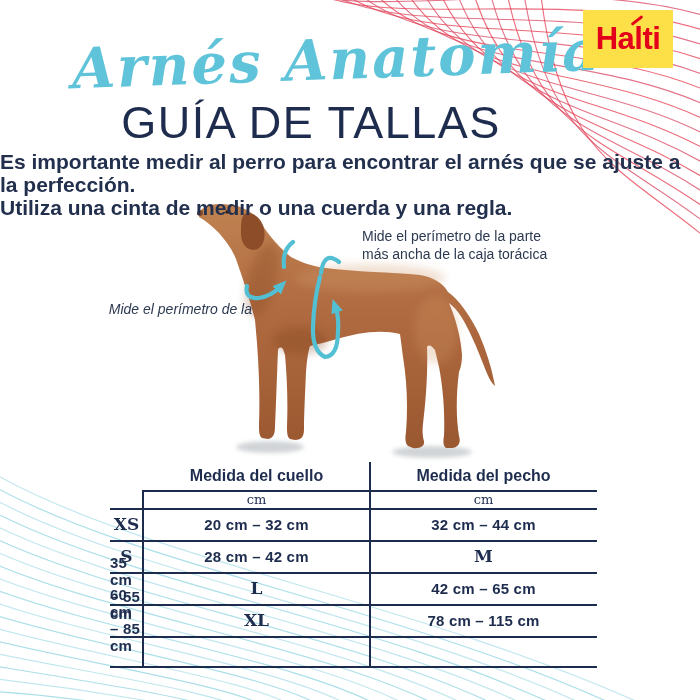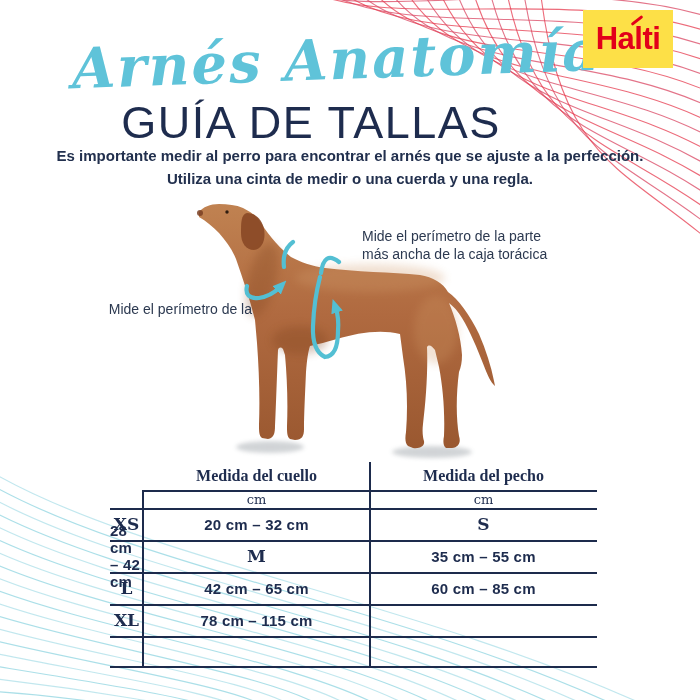--- a/index.html
+++ b/index.html
@@ -19,31 +19,31 @@
     font-family:"DejaVu Serif",cursive;font-style:italic;font-weight:bold;
     font-size:56px;color:#5fc3d9;letter-spacing:2px;transform:rotate(-2deg);
     z-index:2;
   }
   .main-title{
     left:0;top:97px;width:622px;text-align:center;
     font-size:45px;font-weight:500;color:#1e2c4e;letter-spacing:1.5px;
     z-index:2;
   }
   .intro{
-    left:0;top:144px;width:700px;text-align:center;
-    font-size:15px;line-height:23px;font-weight:bold;color:#22304e;z-index:2;
+    left:0;top:150px;width:700px;text-align:left;
+    font-size:21px;line-height:23px;font-weight:bold;color:#22304e;z-index:2;
   }
   
   .chest-label{
     left:339px;top:227px;width:200px;text-align:left;
     font-size:14px;line-height:18px;font-weight:500;color:#2c3950;z-index:2;margin-left:23px;
   }
   .neck-label{
     left:60px;top:300px;width:192px;text-align:right;
-    font-size:14px;line-height:18px;font-weight:500;color:#2c3950;z-index:2;
+    font-size:14px;line-height:18px;font-weight:500;color:#2c3950;z-index:2;font-style:italic;
   }
   
   .logo-box{
     left:583px;top:10px;width:90px;height:58px;background:#fde047;z-index:3;
     display:flex;align-items:center;justify-content:center;
   }
   .logo-text{
     font-size:31px;font-weight:bold;color:#e2001a;letter-spacing:-0.5px;position:relative;
   }
   .logo-slash{
@@ -51,21 +51,21 @@
     transform:rotate(-38deg);border-radius:2px;
   }
   
   .size-table{
     left:110px;top:462px;width:487px;height:206px;z-index:2;
     display:grid;grid-template-columns:33px 227px 227px;
     grid-template-rows:28px 18px repeat(5,32px);
     color:#1e2c4e;
   }
   .size-table .cell{display:flex;align-items:center;justify-content:center;}
-  .th{font-family:Liberation Serif, serif;font-weight:bold;font-size:16px;}
+  .th{font-family:Liberation Sans, sans-serif;font-weight:bold;font-size:16px;}
   .unit{font-family:"DejaVu Serif",serif;font-weight:normal;font-size:13px;}
   .size-lbl{font-family:"DejaVu Serif",serif;font-weight:bold;font-size:17px;}
   .range{font-size:15px;font-weight:600;letter-spacing:.2px;}
   .tline{position:absolute;background:#1d2b4c;z-index:2;}
 </style>
 </head>
 <body>
 
 <svg id="waves-red" viewBox="0 0 700 700">
     <path d="M 285,-12 C 380,25 560,-30 712,18" stroke="#d94562"></path>
@@ -230,20 +230,21 @@
   <div class="cell"></div>
   <div class="cell th">Medida del cuello</div>
   <div class="cell th">Medida del pecho</div>
 
   <div class="cell"></div>
   <div class="cell unit">cm</div>
   <div class="cell unit">cm</div>
 
   <div class="cell size-lbl">XS</div>
   <div class="cell range">20 cm – 32 cm</div>
+  <div class="cell range">32 cm – 44 cm</div>
 
   <div class="cell size-lbl">S</div>
   <div class="cell range">28 cm – 42 cm</div>
 
   <div class="cell size-lbl">M</div>
   <div class="cell range">35 cm – 55 cm</div>
 
   <div class="cell size-lbl">L</div>
   <div class="cell range">42 cm – 65 cm</div>
   <div class="cell range">60 cm – 85 cm</div>

